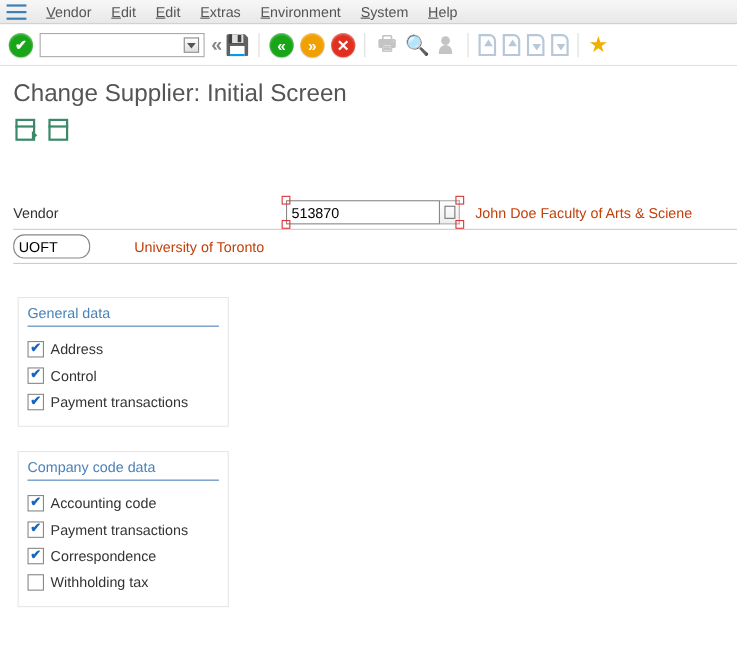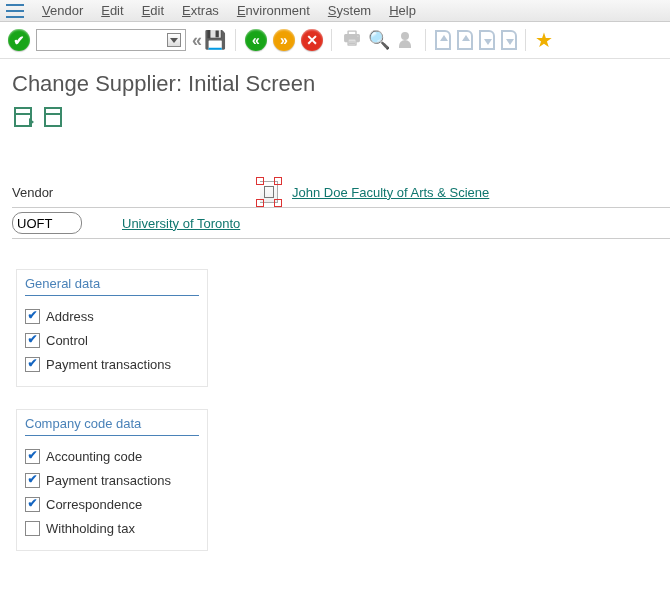--- a/index.html
+++ b/index.html
@@ -120,21 +120,21 @@
   font-size:13px; font-family:inherit;
 }
 .vendor-input { width: 140px; }
 .cc-input { width: 70px; border-radius: 10px; }
 .search-help-btn {
   width:18px; height:22px; border:1px solid #aaa; border-left:none;
   background:linear-gradient(#fff,#eee);
   display:flex; align-items:center; justify-content:center;
 }
 .sh-inner { width:10px; height:12px; border:1px solid #777; }
-.desc-text { margin-left:14px; color:#0f766e; white-space:nowrap;text-decoration:underline; }
+.desc-text { margin-left:14px; color:#c2410c; white-space:nowrap; }
 .hr-under { border:none; border-top:1px solid #ccc; margin:2px 0 2px 0; width:100%; }
 .group-box {
   border:1px solid #e6e6e6;
   margin: 30px 0 0 4px;
   width: 192px;
   padding: 4px 8px 10px 8px;
 }
 .group-box + .group-box { margin-top: 22px; }
 .group-hd { color:#4a82b8; font-size:13px; padding:2px 0 4px 0; }
 .group-hr { border:none; border-top:1px solid #4a82b8; margin:0 0 8px 0; }
@@ -197,20 +197,21 @@
 </div>
 
 <div class="form-area">
   <div class="form-row">
     <div class="form-label">Vendor</div>
     <div class="input-outer">
       <span class="sel-handle h-tl"></span>
       <span class="sel-handle h-tr"></span>
       <span class="sel-handle h-bl"></span>
       <span class="sel-handle h-br"></span>
+      <input class="fld-input vendor-input" value="513870" style="">
       <div class="search-help-btn">
         <div class="sh-inner"></div>
       </div>
     </div>
     <div class="desc-text">John Doe Faculty of Arts &amp; Sciene</div>
   </div>
   <hr class="hr-under">
   <div class="form-row">
     <div class="input-outer">
       <input class="fld-input cc-input" value="UOFT" style="">

